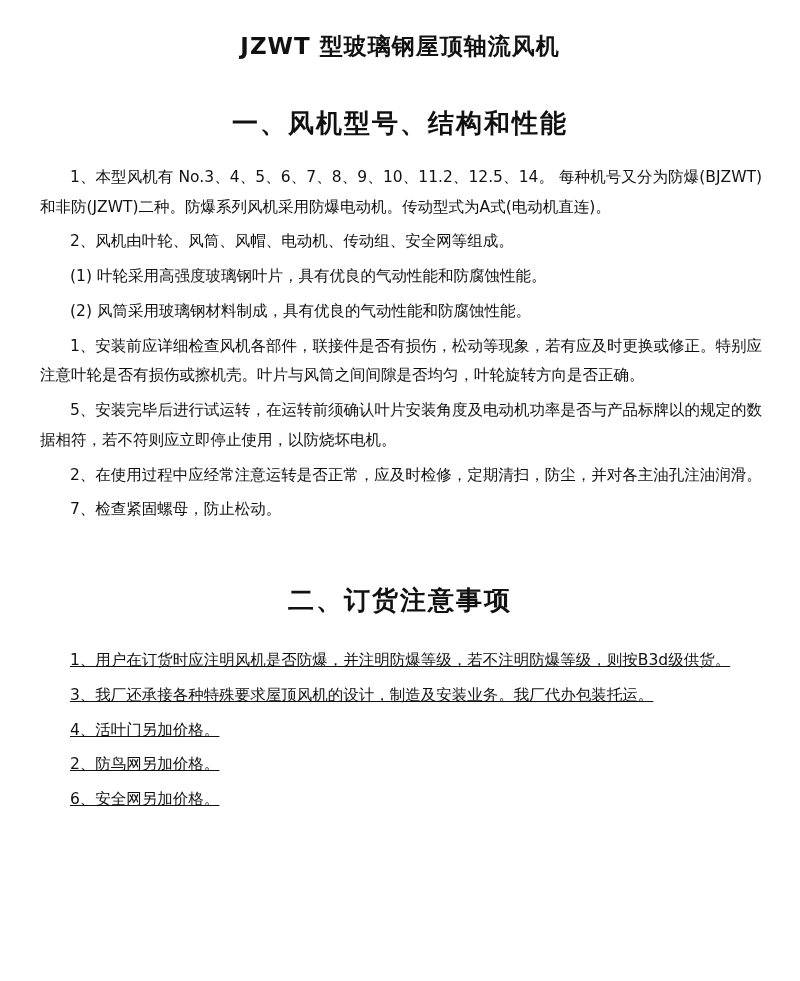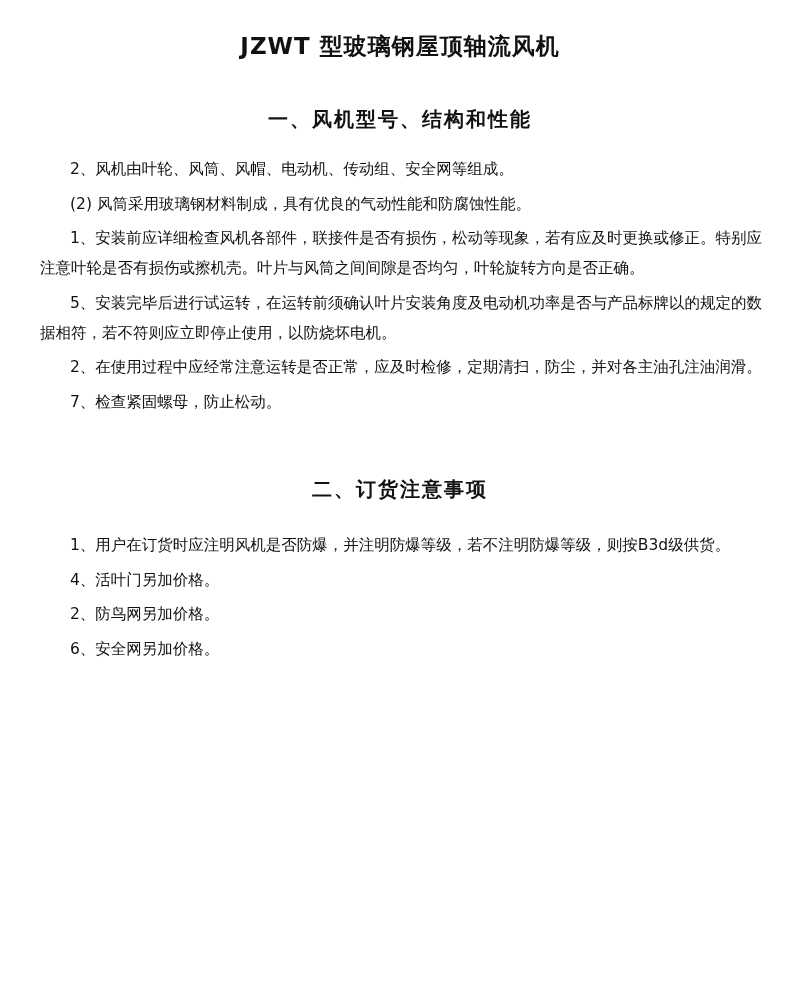--- a/index.html
+++ b/index.html
@@ -24,21 +24,21 @@
   .doc-title {
     text-align: center;
     font-size: 23px;
     font-weight: bold;
     letter-spacing: 1px;
     margin: 10px 0 0 0;
     line-height: 1.3;
   }
   .section-heading {
     text-align: center;
-    font-size: 20px;
+    font-size: 26px;
     font-weight: bold;
     letter-spacing: 2px;
     margin: 44px 0 22px 0;
   }
   .section-heading.second {
     margin-top: 58px;
     margin-bottom: 28px;
   }
   .para {
     font-size: 15.5px;
@@ -49,42 +49,46 @@
     padding: 0 8px 0 10px;
   }
   .para.indent {
     text-indent: 30px;
   }
   .body-block {
     margin-top: 4px;
   }
   .list-block .para {
     text-indent: 30px;
+    text-decoration: underline;
   }
 </style>
 </head>
 <body>
 
 <div class="page">
 
   <h1 class="doc-title">JZWT 型玻璃钢屋顶轴流风机</h1>
 
   <h2 class="section-heading">一、风机型号、结构和性能</h2>
 
   <div class="body-block">
+    <p class="para indent">1、本型风机有 No.3、4、5、6、7、8、9、10、11.2、12.5、14。 每种机号又分为防爆(BJZWT)和非防(JZWT)二种。防爆系列风机采用防爆电动机。传动型式为A式(电动机直连)。</p>
     <p class="para indent">2、风机由叶轮、风筒、风帽、电动机、传动组、安全网等组成。</p>
+    <p class="para indent">(1) 叶轮采用高强度玻璃钢叶片，具有优良的气动性能和防腐蚀性能。</p>
     <p class="para indent">(2) 风筒采用玻璃钢材料制成，具有优良的气动性能和防腐蚀性能。</p>
     <p class="para indent">1、安装前应详细检查风机各部件，联接件是否有损伤，松动等现象，若有应及时更换或修正。特别应注意叶轮是否有损伤或擦机壳。叶片与风筒之间间隙是否均匀，叶轮旋转方向是否正确。</p>
     <p class="para indent">5、安装完毕后进行试运转，在运转前须确认叶片安装角度及电动机功率是否与产品标牌以的规定的数据相符，若不符则应立即停止使用，以防烧坏电机。</p>
     <p class="para indent">2、在使用过程中应经常注意运转是否正常，应及时检修，定期清扫，防尘，并对各主油孔注油润滑。</p>
     <p class="para indent">7、检查紧固螺母，防止松动。</p>
   </div>
 
   <h2 class="section-heading second">二、订货注意事项</h2>
 
   <div class="body-block list-block">
     <p class="para">1、用户在订货时应注明风机是否防爆，并注明防爆等级，若不注明防爆等级，则按B3d级供货。</p>
+    <p class="para">3、我厂还承接各种特殊要求屋顶风机的设计，制造及安装业务。我厂代办包装托运。</p>
     <p class="para">4、活叶门另加价格。</p>
     <p class="para">2、防鸟网另加价格。</p>
     <p class="para">6、安全网另加价格。</p>
   </div>
 
 </div>
 
 </body></html>

